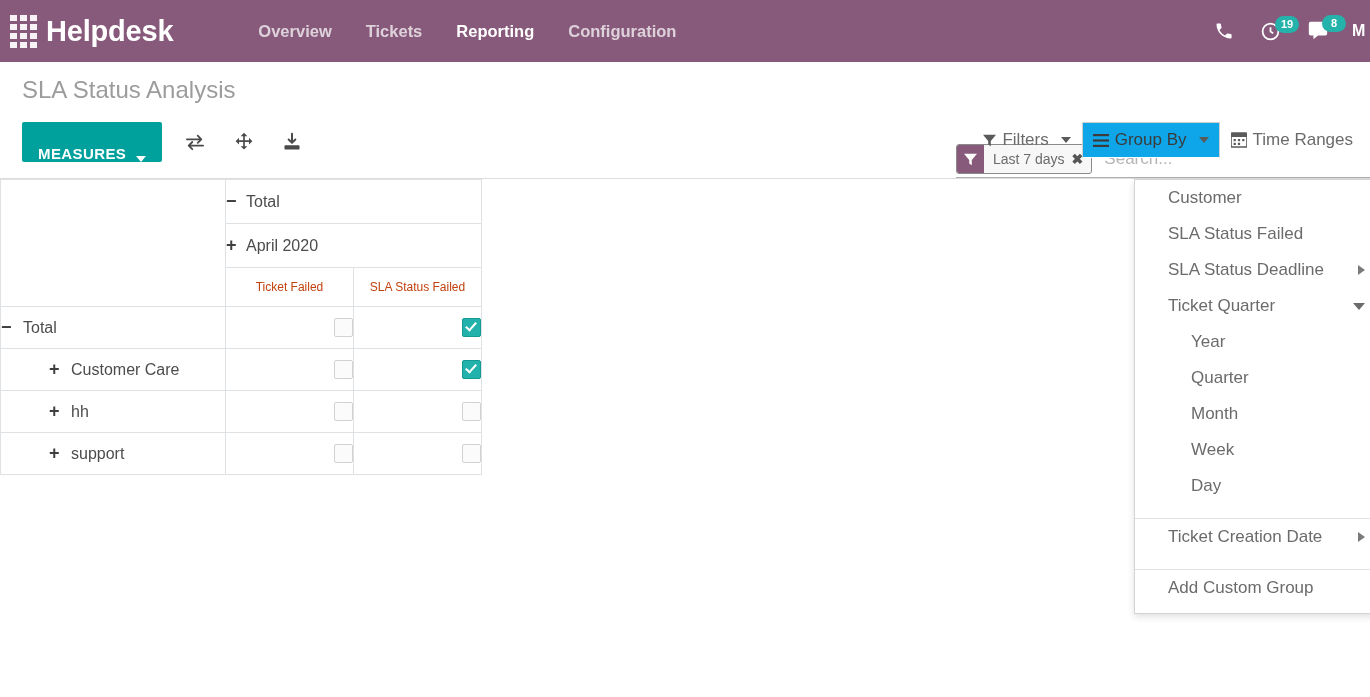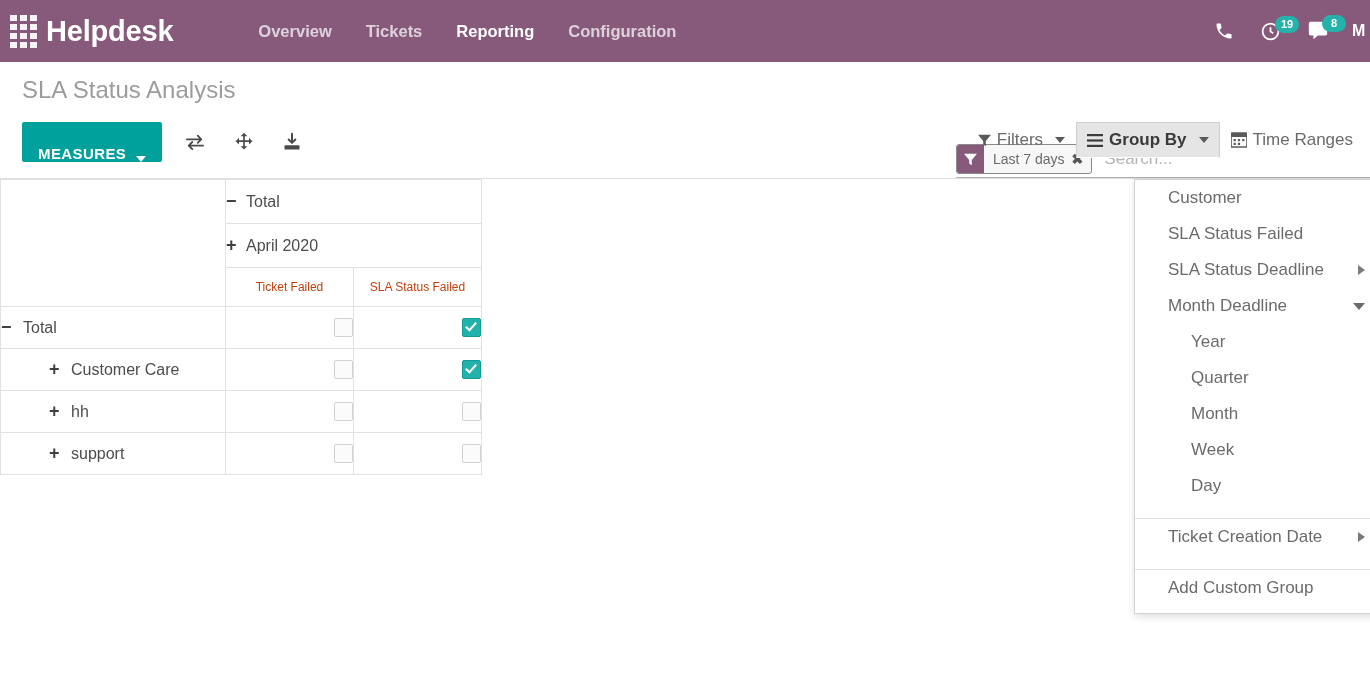--- a/index.html
+++ b/index.html
@@ -250,27 +250,26 @@
     padding: 7px 10px;
     color: #6b6b6b;
     font-size: 17px;
     cursor: pointer;
     white-space: nowrap;
     border: 1px solid transparent;
     background: transparent;
     font-family: "Liberation Sans", sans-serif;
   }
   .cp-dd.open {
-    background: #e5e5e5;
+    background: #0ea5e9;
     border: 1px solid #d0d0d0;
     color: #3b3b3b;
     border-bottom-color: #ffffff;
     position: relative;
     z-index: 1002;
-    font-weight: bold;
   }
   .cp-dd .lbl { margin: 0 6px; }
   .cp-dd .caret-down { border-top-color: #5a5a5a; margin-left: 6px; }
 
   
   .dropdown-menu {
     position: absolute;
     left: 1134px;
     top: 179px;
     width: 246px;
@@ -550,21 +549,21 @@
       <span>Customer</span>
     </div>
     <div class="menu-item">
       <span>SLA Status Failed</span>
     </div>
     <div class="menu-item">
       <span>SLA Status Deadline</span>
       <span class="arrow-right"></span>
     </div>
     <div class="menu-item">
-      <span>Month Deadline</span>
+      <span>Ticket Quarter</span>
       <span class="arrow-down"></span>
     </div>
     <div class="menu-item sub">
       <span>Year</span>
     </div>
     <div class="menu-item sub">
       <span>Quarter</span>
     </div>
     <div class="menu-item sub">
       <span>Month</span>

